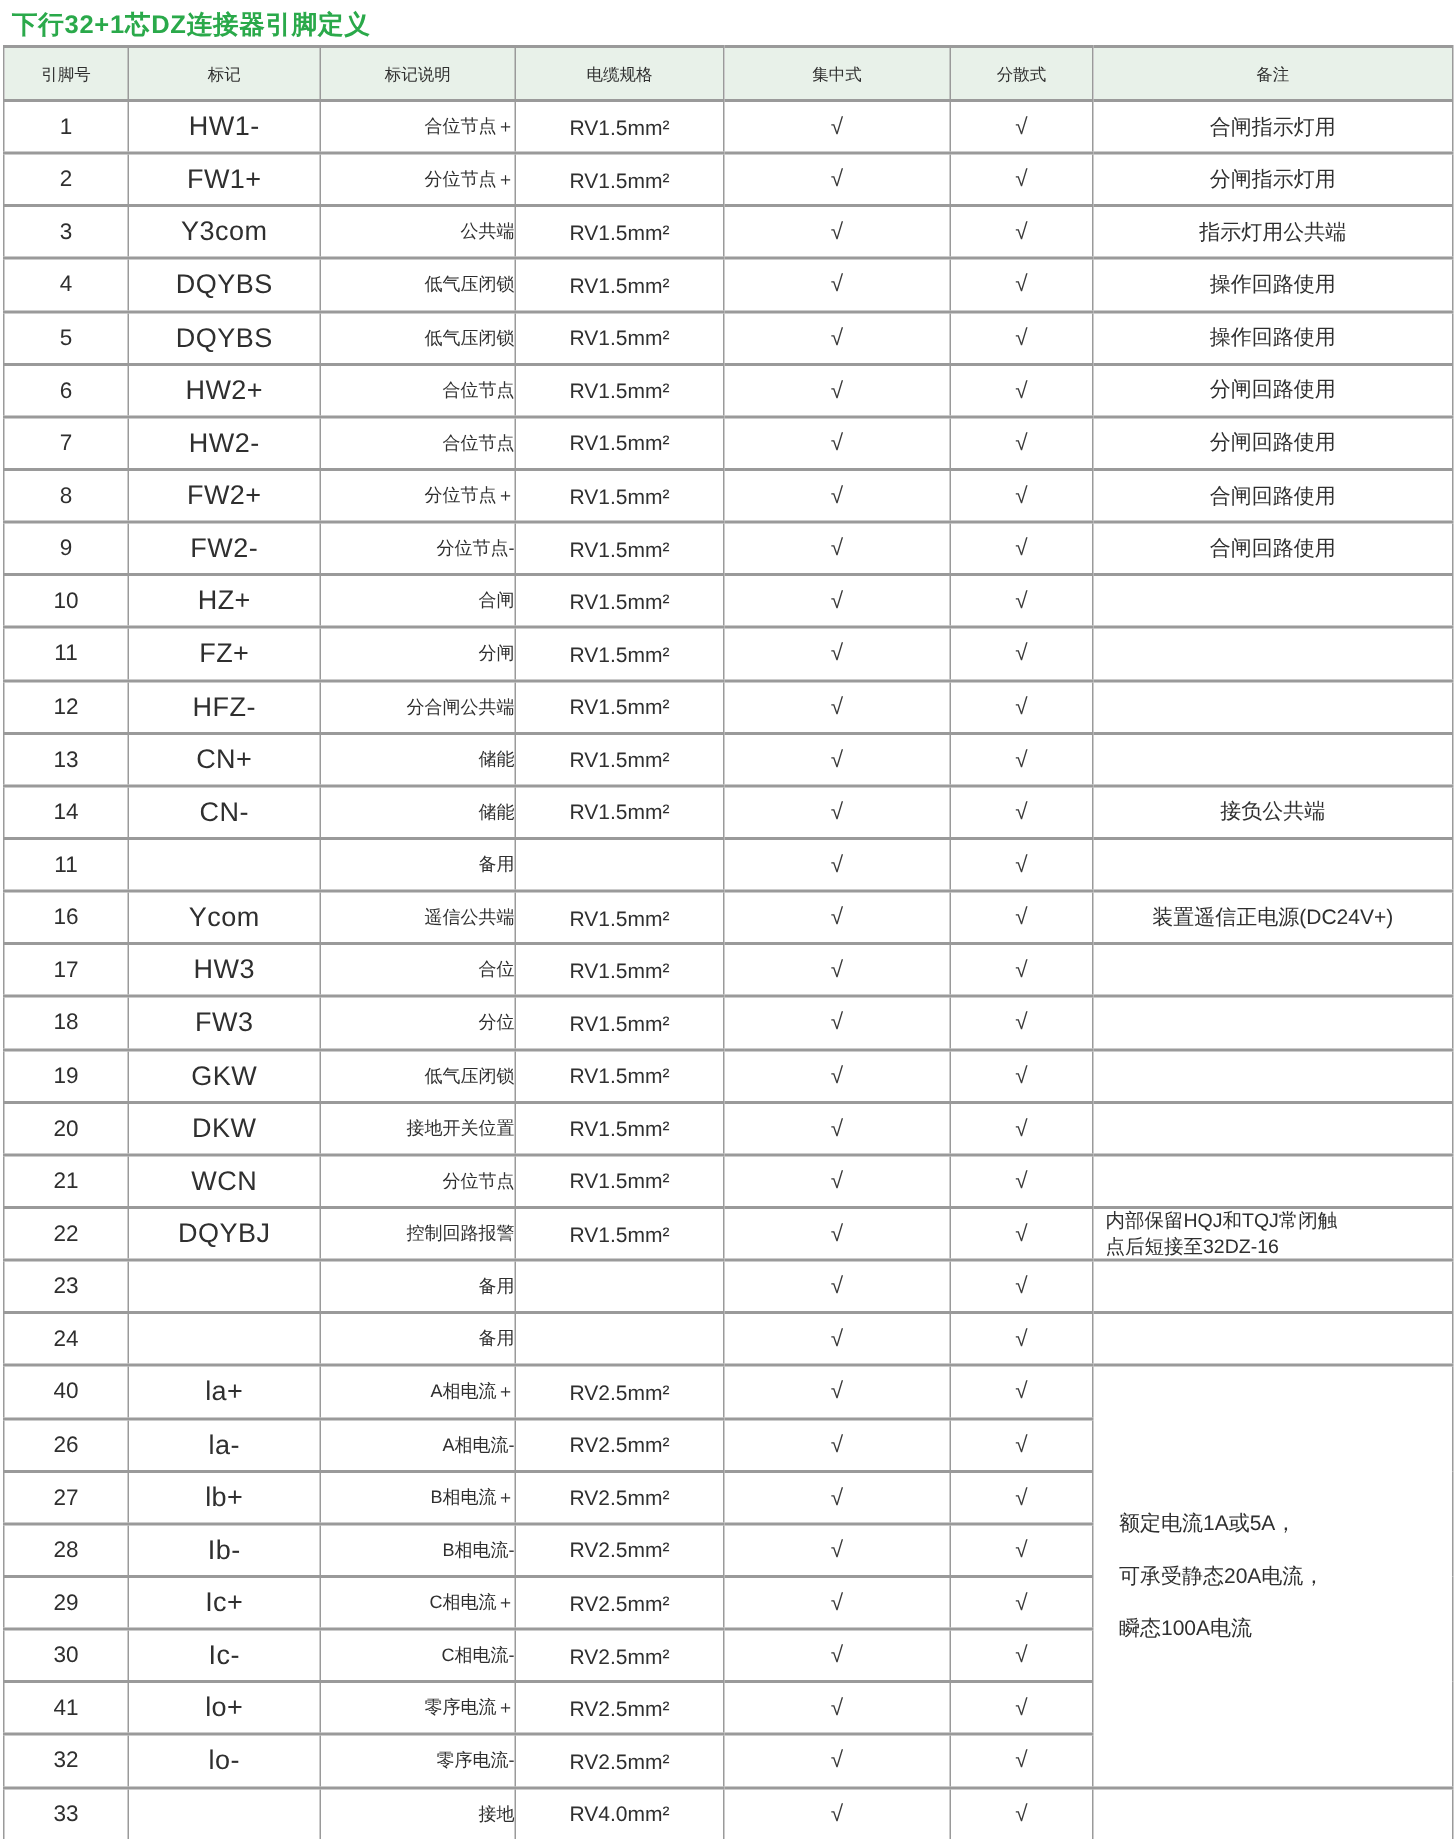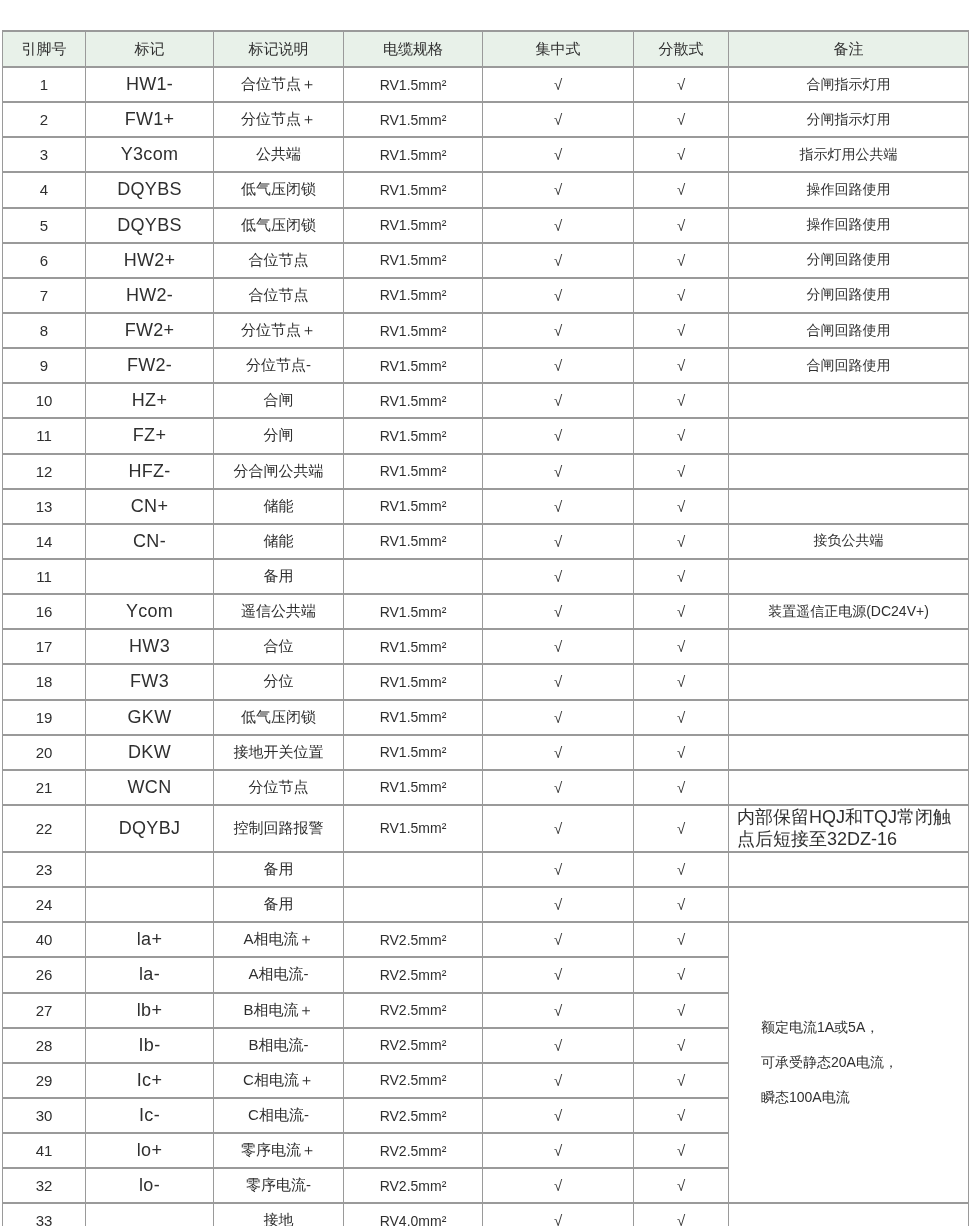--- a/index.html
+++ b/index.html
@@ -36,56 +36,57 @@
     border: 1px solid #9a9a9a;
     border-top-width: 2px;
     border-bottom-width: 2px;
     text-align: center;
     vertical-align: middle;
     overflow: hidden;
   }
   .pin-table thead th {
     background: #e8f1e9;
     height: 36px;
-    font-size: 15px;
+    font-size: 11px;
     font-weight: normal;
     color: #2f2f2f;
   }
   .pin-table tbody td {
     height: 35.15px;
     font-size: 15px;
     color: #2f2f2f;
     background: #ffffff;
   }
   .pin-table td.pin   { font-size: 15px; }
   .pin-table td.mark  { font-size: 18px; letter-spacing: 0.3px; }
-  .pin-table td.desc  { font-size: 15px; }
+  .pin-table td.desc  { font-size: 12px; text-align: right; }
   .pin-table td.cable { font-size: 14px; }
   .pin-table td.check { font-size: 15px; color: #3a3a3a; }
   .pin-table td.note  { font-size: 14px; text-align: center; }
   .pin-table td.note.left {
     text-align: left;
     padding-left: 8px;
-    font-size: 18px;
+    font-size: 13px;
     line-height: 1.25;
     white-space: pre-line;
   }
   .pin-table td.note.merged {
     text-align: left;
-    padding-left: 32px;
+    padding-left: 17px;
     font-size: 14px;
     line-height: 2.5;
     white-space: pre-line;
     vertical-align: middle;
   }
 </style>
 </head>
 <body>
 
 <div class="page">
+  <div class="title">下行32+1芯DZ连接器引脚定义</div>
 
   <table class="pin-table">
     <colgroup>
       <col style="width:83px">
       <col style="width:128px">
       <col style="width:130px">
       <col style="width:139px">
       <col style="width:151px">
       <col style="width:95px">
       <col style="width:240px">

